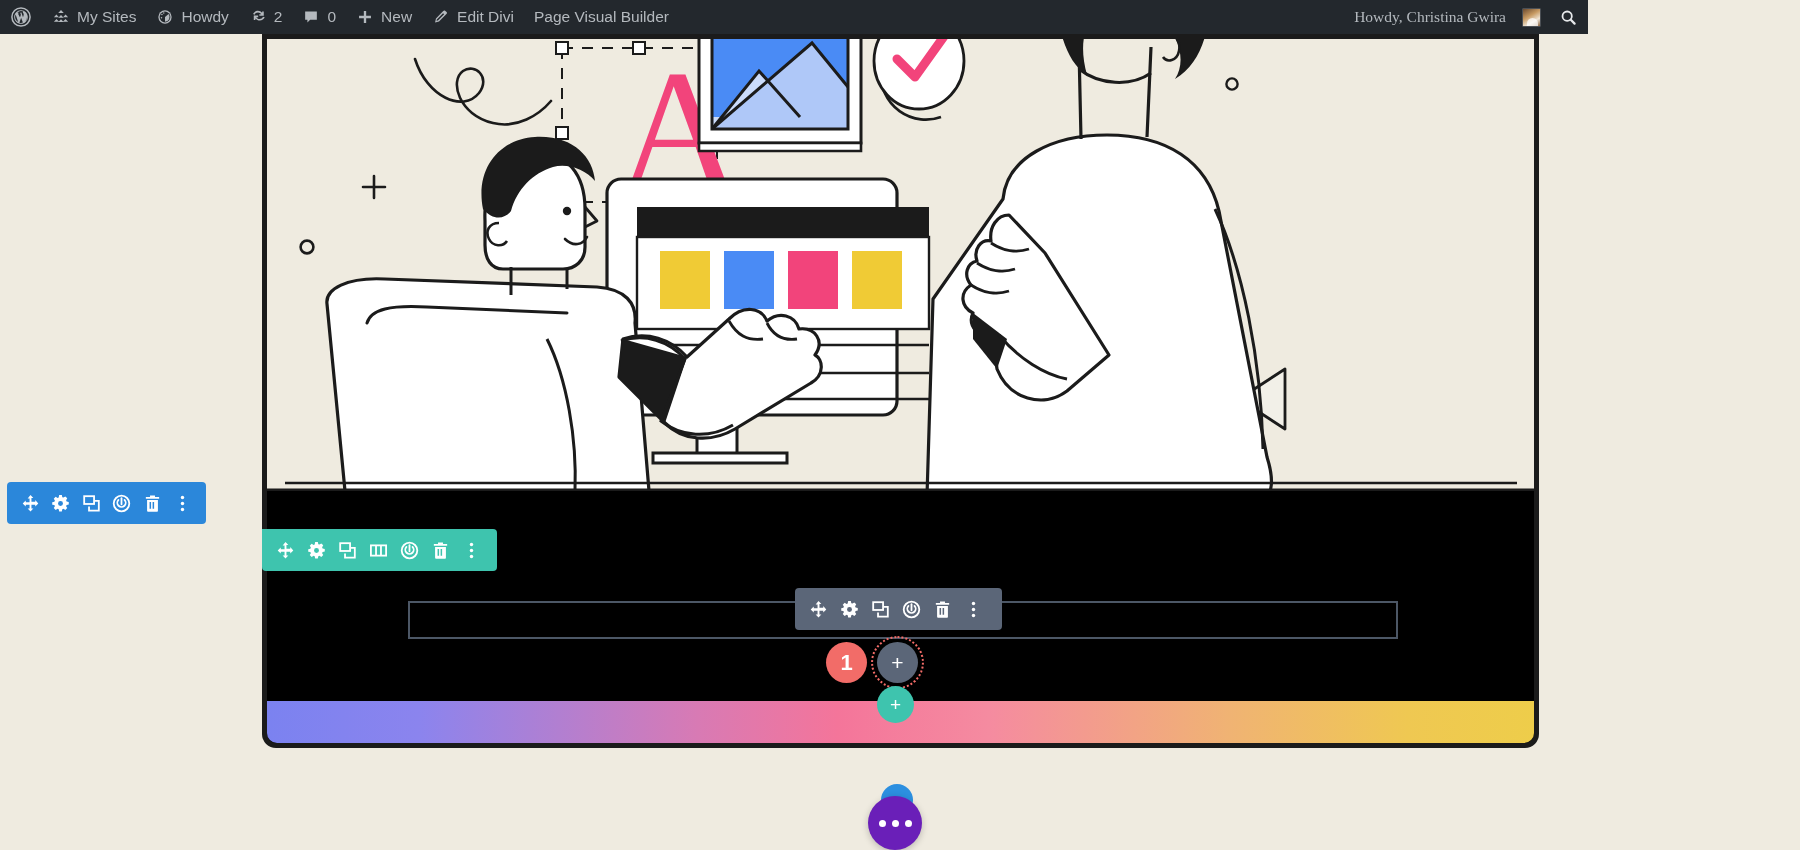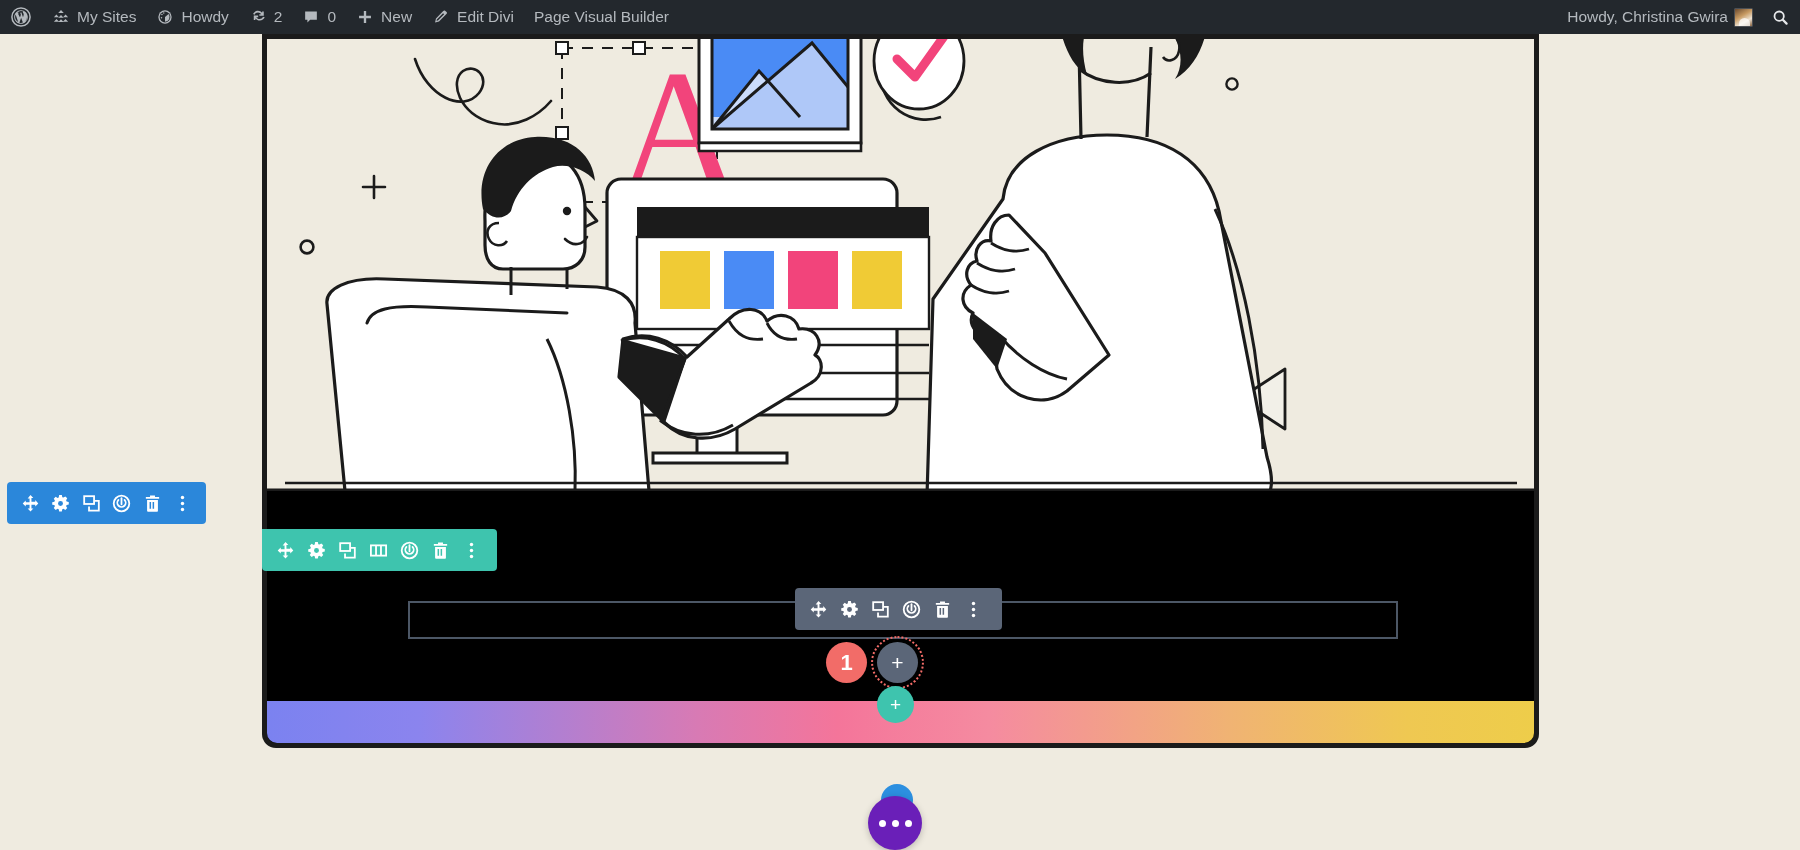--- a/index.html
+++ b/index.html
@@ -6,21 +6,21 @@
   html, body {
     width: 1800px; height: 850px;
     overflow: hidden;
     font-family: "Liberation Sans", sans-serif;
     background: #EFEBE0;
   }
 
   
   #adminbar {
     position: absolute; top: 0; left: 0;
-    width: 1800px; height: 34px;
+    width: 1588px; height: 34px;
     background: #23282d;
     display: flex; align-items: center;
     color: #b4b9be;
     font-size: 15.5px;
     z-index: 200;
   }
   .ab-item {
     display: flex; align-items: center; gap: 7px;
     height: 34px; padding: 0 10px;
     color: #b4b9be; white-space: nowrap;
@@ -32,21 +32,21 @@
   .ab-avatar {
     width: 19px; height: 19px; border-radius: 1px;
     background: linear-gradient(150deg,#6b4a2e 0%,#c79a62 40%,#efe5d6 70%,#8a6440 100%);
     border: 1px solid #4b4f54; flex: 0 0 auto;
     position: relative; overflow: hidden;
   }
   .ab-avatar:after{
     content:""; position:absolute; left:4px; top:9px; width:11px; height:11px;
     border-radius:50% 50% 0 0; background:rgba(255,255,255,.72);
   }
-  .ab-howdy { gap: 6px; padding-right: 8px; }
+  .ab-howdy { gap: 16px; padding-right: 8px; font-family: Liberation Serif, serif; }
 
   
   #canvas {
     position: absolute; top: 34px; left: 0;
     width: 1800px; height: 816px;
     background: #EFEBE0;
   }
 
   
   #sec-hero {

